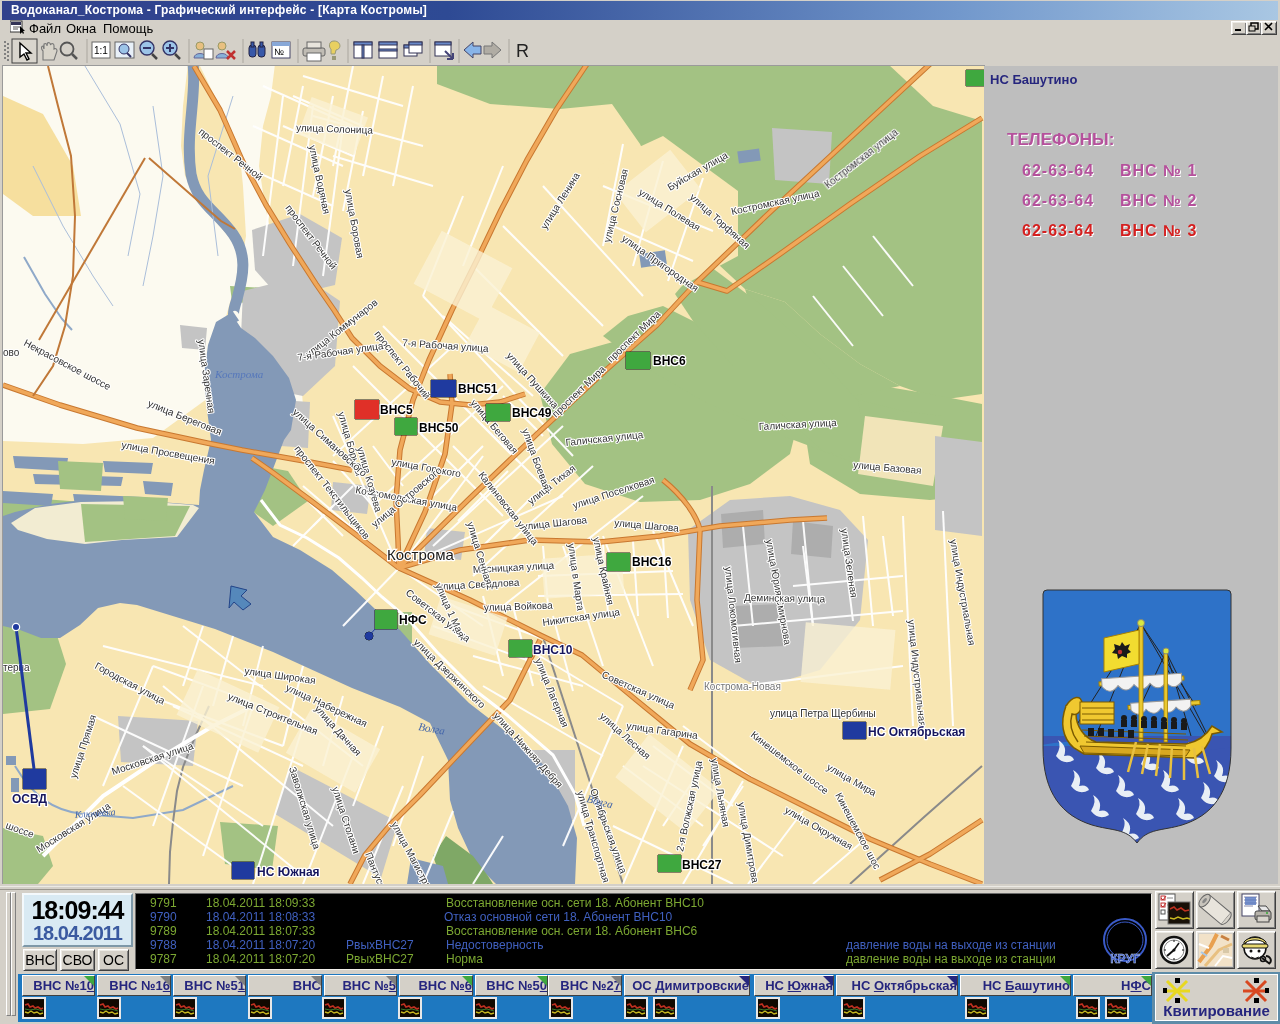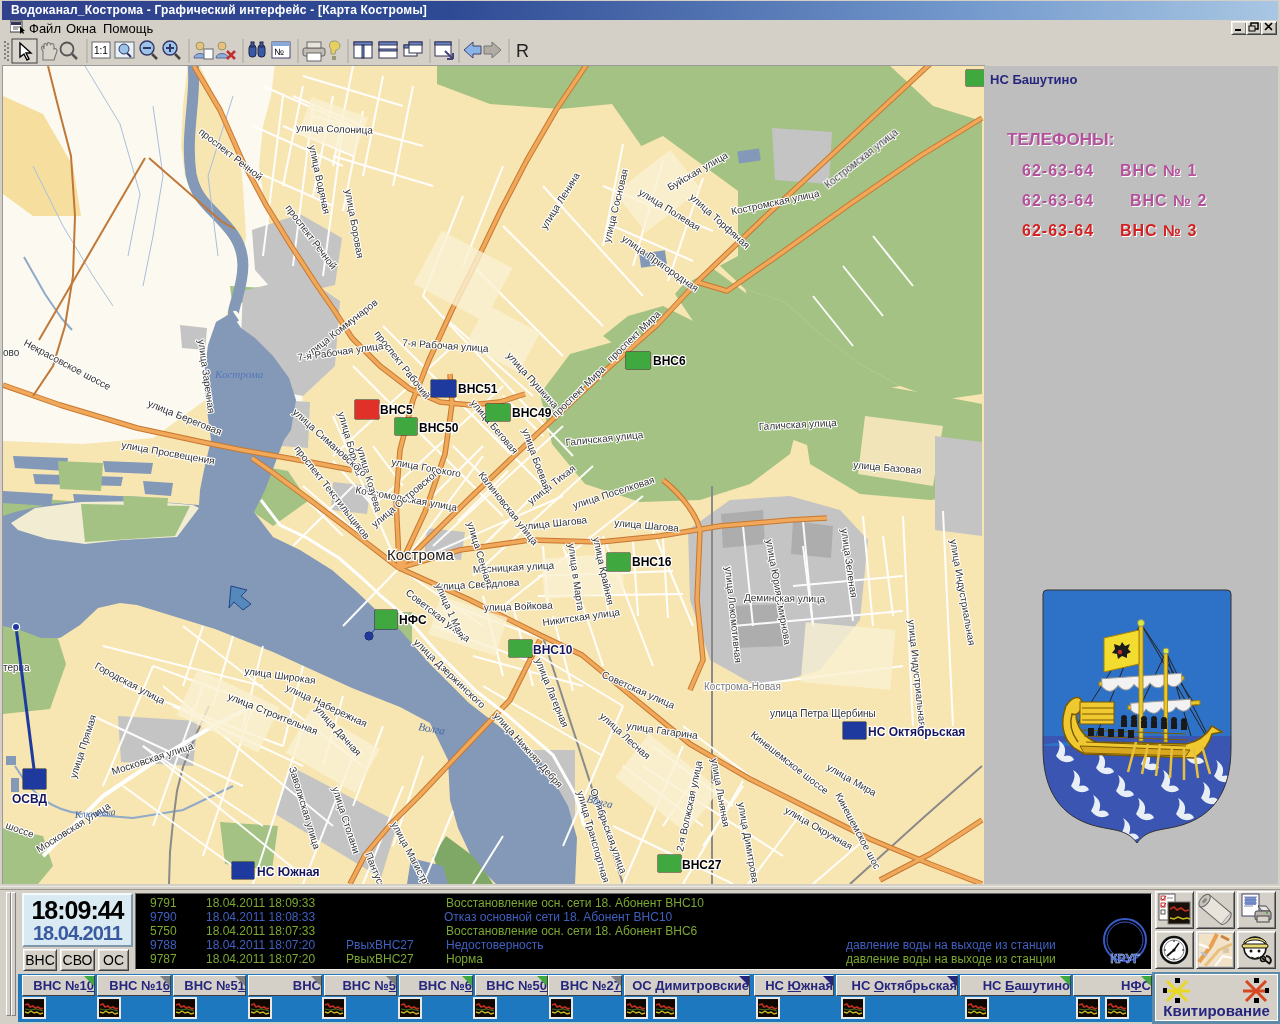--- a/index.html
+++ b/index.html
@@ -533,21 +533,21 @@
 <text x="72" y="752" font-family="Liberation Serif, serif" font-size="10" font-style="italic" fill="#4466AA" transform="rotate(-4 72 752)">Ключевка</text>
 
 </svg>
 </div>
 <div id="rpanel" class="abs">
  <div class="abs" style="left:6px;top:6px;font-weight:bold;font-size:13px;color:#26267E;">НС Башутино</div>
  <div class="phead" style="left:23px;top:64px;">ТЕЛЕФОНЫ:</div>
  <div class="prow" style="left:38px;top:96px;">62-63-64</div>
     <div class="prow" style="left:136px;top:96px;">ВНС № 1</div>
  <div class="prow" style="left:38px;top:126px;">62-63-64</div>
-    <div class="prow" style="left:136px;top:126px;margin-left:10px;">ВНС № 2</div>
+    <div class="prow" style="left:136px;top:126px;">ВНС № 2</div>
  <div class="prow prow3" style="left:38px;top:156px;">62-63-64</div>
     <div class="prow prow3" style="left:136px;top:156px;">ВНС № 3</div>
  <svg class="abs" style="left:52px;top:520px;" width="202" height="262" viewBox="0 0 202 262">
   <defs>
         <clipPath id="sh">
           <path d="M7,8 Q7,4 11,4 L191,4 Q195,4 195,8 L195,162 C195,208 175,230 146,239 C126,245 112,242 101,257 C90,242 76,245 56,239 C27,230 7,208 7,162 Z"></path>
         </clipPath>
       </defs>
   <g clip-path="url(#sh)">
    <rect x="0" y="0" width="202" height="160" fill="#2E72C8"></rect>
@@ -662,21 +662,21 @@
         <span style="left:14px;">9791</span>
         <span style="left:70px;">18.04.2011 18:09:33</span>
         <span style="left:310px;">Восстановление осн. сети 18. Абонент ВНС10</span>
       </div>
   <div class="lb" style="top:16px;">
         <span style="left:14px;">9790</span>
         <span style="left:70px;">18.04.2011 18:08:33</span>
         <span style="left:308px;">Отказ основной сети  18. Абонент ВНС10</span>
       </div>
   <div class="lg" style="top:30px;">
-        <span style="left:14px;">5750</span>
+        <span style="left:14px;">9789</span>
         <span style="left:70px;">18.04.2011 18:07:33</span>
         <span style="left:310px;">Восстановление осн. сети 18. Абонент ВНС6</span>
       </div>
   <div class="lb" style="top:44px;">
         <span style="left:14px;">9788</span>
         <span style="left:70px;">18.04.2011 18:07:20</span>
         <span style="left:210px;">РвыхВНС27</span>
         <span style="left:310px;">Недостоверность</span>
         <span style="left:710px;">давление воды на выходе из станции</span>
       </div>

